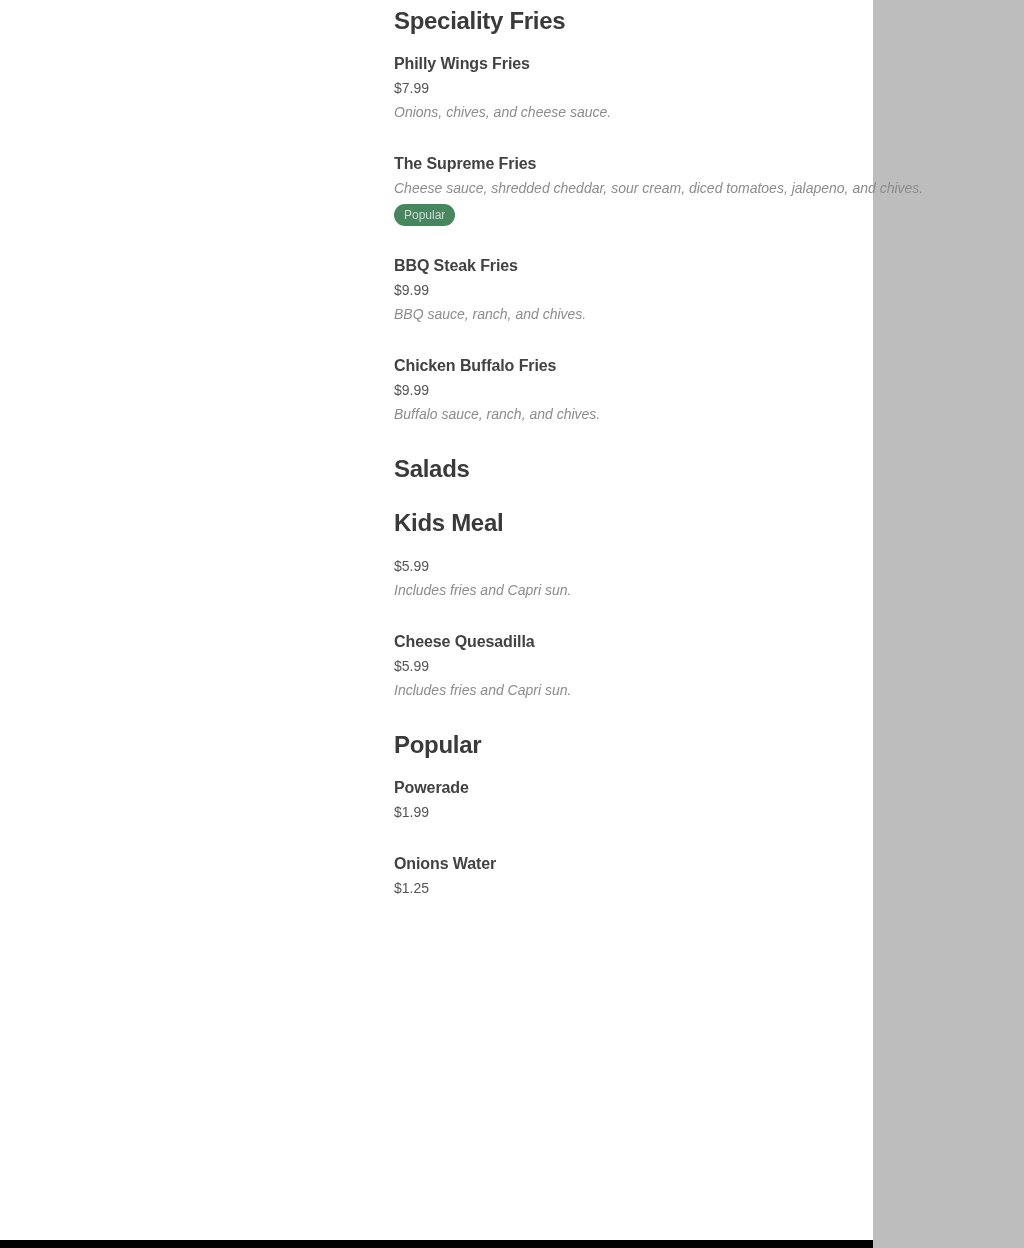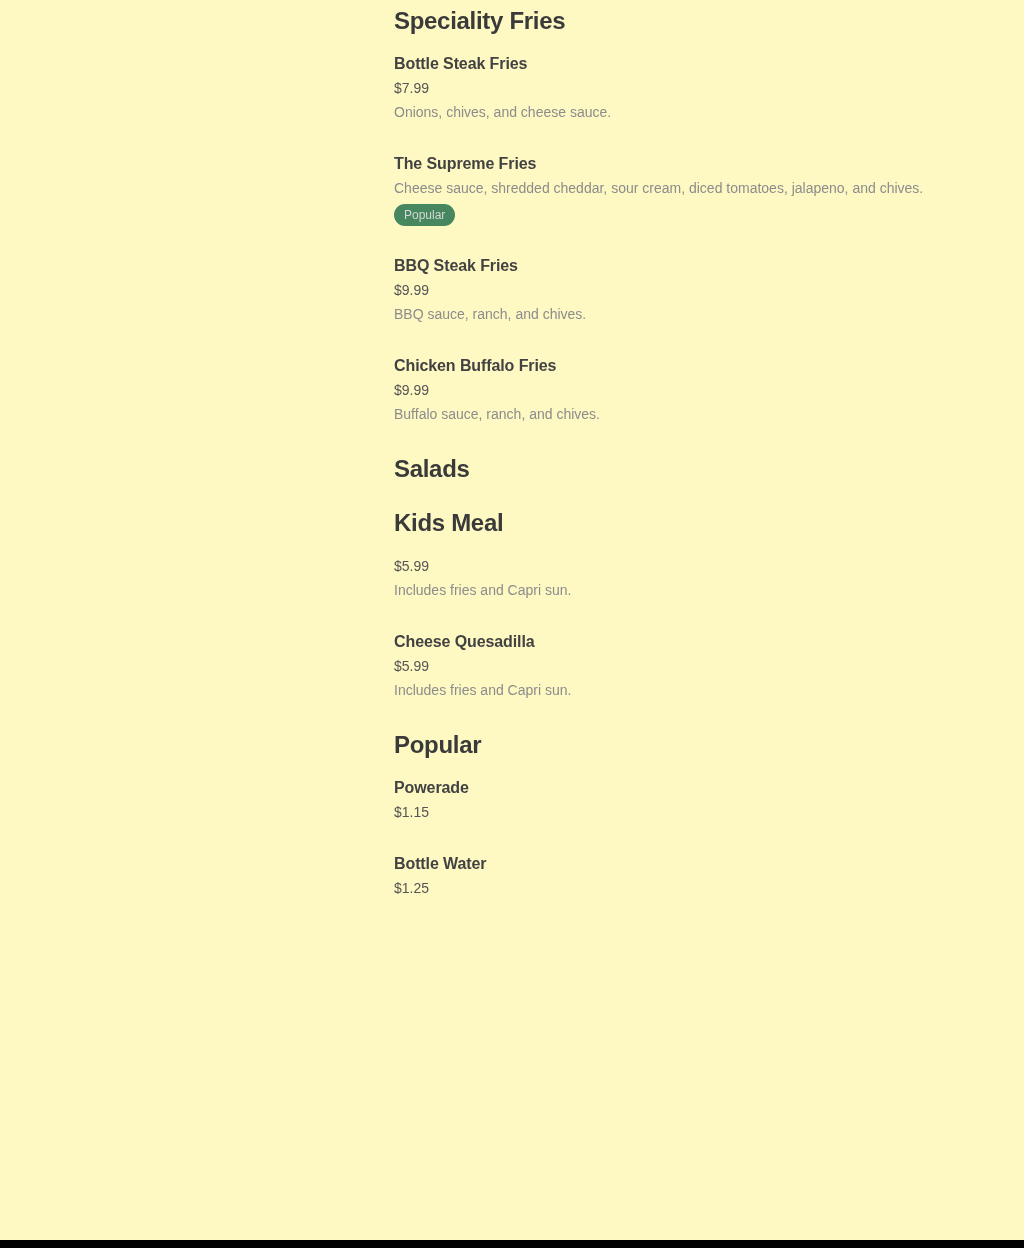--- a/index.html
+++ b/index.html
@@ -5,23 +5,23 @@
   * { margin: 0; padding: 0; box-sizing: border-box; }
   html, body {
     width: 1024px;
     height: 1248px;
     overflow: hidden;
     background: #bdbdbd;
     font-family: "Liberation Sans", sans-serif;
   }
   .page {
     position: relative;
-    width: 1024px;
+    width: 873px;
     height: 1248px;
-    background: #fef9c3;
+    background: #ffffff;
     padding-left: 15px;
   }
   .menu-column {
     position: absolute;
     left: 394px;
     top: 6px;
     width: 580px;
   }
   .menu-section + .menu-section {
     margin-top: 24px;
@@ -49,20 +49,21 @@
     font-size: 14px;
     line-height: 24px;
     font-weight: 400;
     color: #555555;
   }
   .item-desc {
     font-size: 14px;
     line-height: 24px;
     font-weight: 400;
     color: #8c8c8c;
+    font-style: italic;
   }
   .popular-badge {
     display: inline-block;
     margin-top: 4px;
     padding: 3px 10px;
     font-size: 12px;
     line-height: 16px;
     border-radius: 11px;
     background: #46875f;
     color: #d6d6d6;
@@ -78,21 +79,21 @@
 </style>
 </head>
 <body style="background: rgb(189, 189, 189);">
 
 <div class="page">
   <div class="menu-column">
   <section class="menu-section">
     <h2 class="section-title">Speciality Fries</h2>
     <div>
   <div class="menu-item">
-    <div class="item-name">Bottle Steak Fries</div>
+    <div class="item-name">Philly Wings Fries</div>
     <div class="item-price">$7.99</div>
     <div class="item-desc">Onions, chives, and cheese sauce.</div>
 
   </div>
 
   <div class="menu-item">
     <div class="item-name">The Supreme Fries</div>
     <div class="item-desc">Cheese sauce, shredded cheddar, sour cream, diced tomatoes, jalapeno, and chives.</div>
     <span class="popular-badge" style="background: rgb(70, 135, 95); color: rgb(214, 214, 214);">Popular</span>
   </div>
@@ -133,26 +134,26 @@
 
   </div>
 </div>
   </section>
 
   <section class="menu-section">
     <h2 class="section-title">Popular</h2>
     <div>
   <div class="menu-item">
     <div class="item-name">Powerade</div>
-    <div class="item-price">$1.15</div>
+    <div class="item-price">$1.99</div>
 
   </div>
 
   <div class="menu-item">
-    <div class="item-name">Bottle Water</div>
+    <div class="item-name">Onions Water</div>
     <div class="item-price">$1.25</div>
 
   </div>
 </div>
   </section>
 </div>
   <div class="footer-bar" style="background: rgb(1, 1, 1);"></div>
 </div>
 
 </body></html>

